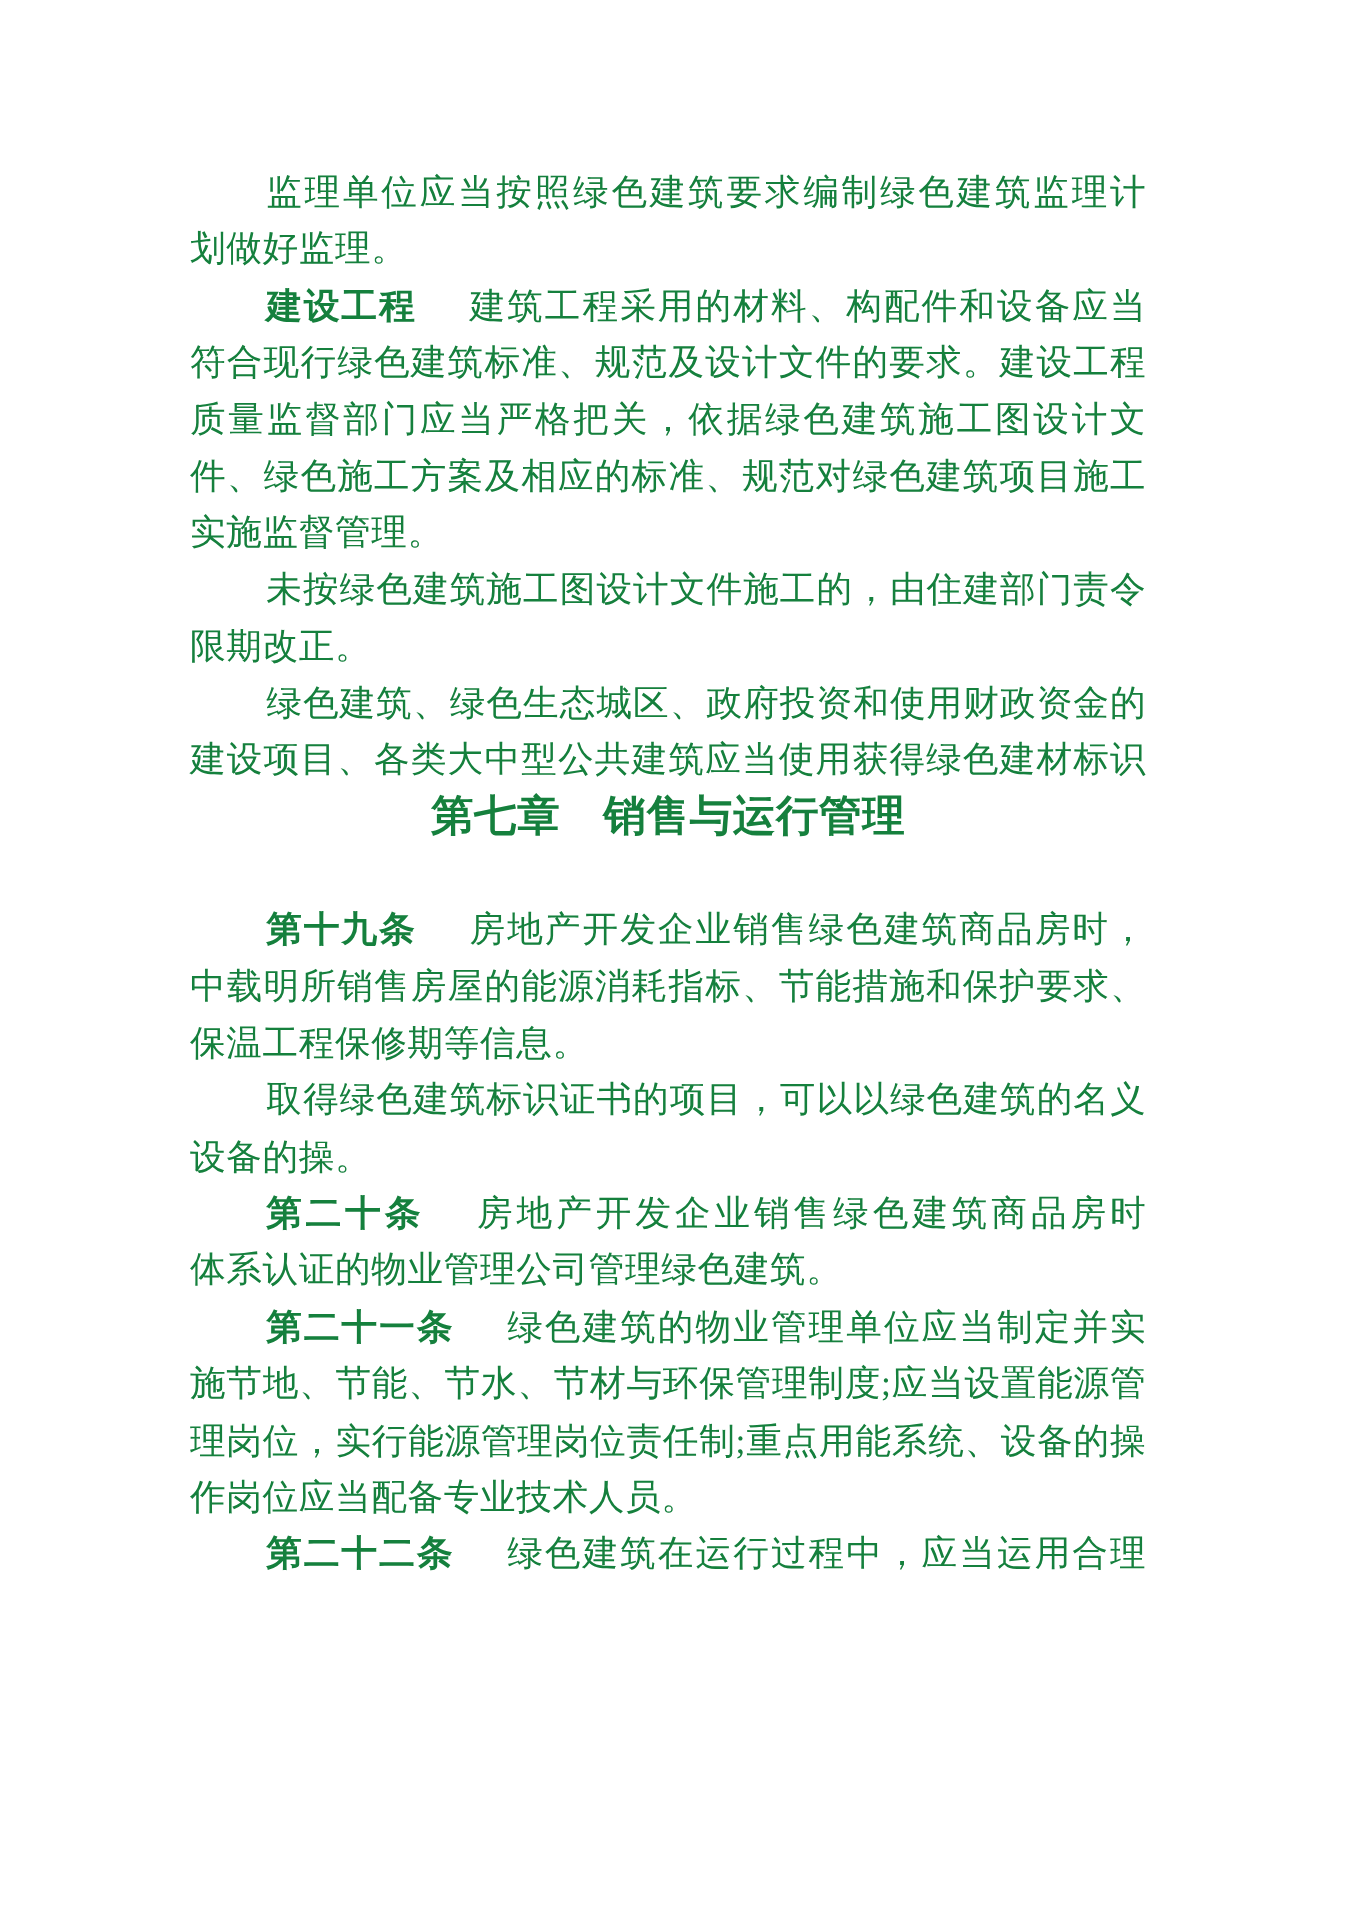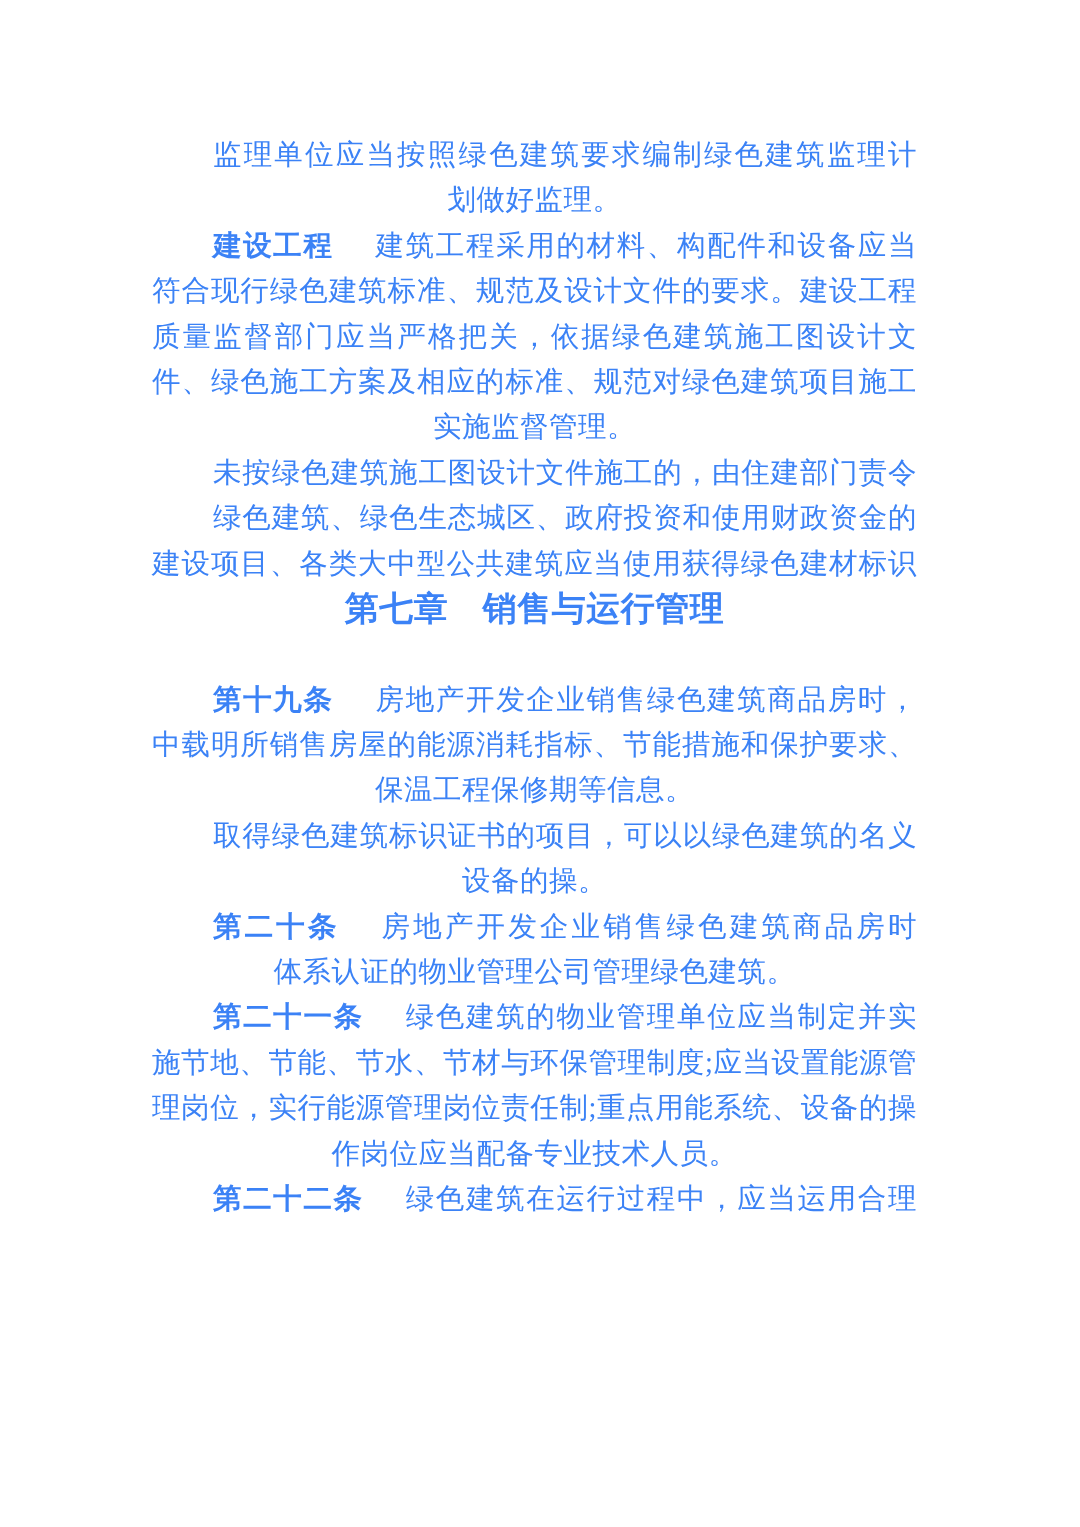--- a/index.html
+++ b/index.html
@@ -19,21 +19,21 @@
   .text-block {
     position: absolute;
     left: 152px;
     top: 132px;
     width: 765px;
   }
   .line {
     height: 45.4px;
     line-height: 45.4px;
     font-size: 28.5px;
-    text-align: center;
+    text-align: left;
     letter-spacing: 0.5px;
   }
   .line.indent {
     text-indent: 61px;
   }
   .line.fill {
     text-align: justify;
     text-align-last: justify;
     text-justify: inter-ideograph;
   }
@@ -48,30 +48,31 @@
     
   }
   .term {
     font-weight: bold;
     margin-right: 42px;
   }
 </style>
 </head>
 <body>
 
-<div class="page" style="background: rgb(255, 255, 255); color: #3b82f6;">
+<div class="page" style="background: rgb(255, 255, 255); color: #15803d;">
   <div class="text-block" id="doc-lines">
       <div class="line indent fill"><span>监理单位应当按照绿色建筑要求编制绿色建筑监理计</span></div>
       <div class="line"><span>划做好监理。</span></div>
       <div class="line indent fill"><span class="term">建设工程</span><span>建筑工程采用的材料、构配件和设备应当</span></div>
       <div class="line fill"><span>符合现行绿色建筑标准、规范及设计文件的要求。建设工程</span></div>
       <div class="line fill"><span>质量监督部门应当严格把关，依据绿色建筑施工图设计文</span></div>
       <div class="line fill"><span>件、绿色施工方案及相应的标准、规范对绿色建筑项目施工</span></div>
       <div class="line"><span>实施监督管理。</span></div>
       <div class="line indent fill"><span>未按绿色建筑施工图设计文件施工的，由住建部门责令</span></div>
+      <div class="line"><span>限期改正。</span></div>
       <div class="line indent fill"><span>绿色建筑、绿色生态城区、政府投资和使用财政资金的</span></div>
       <div class="line fill"><span>建设项目、各类大中型公共建筑应当使用获得绿色建材标识</span></div>
       <div class="line heading"><span>第七章　销售与运行管理</span></div>
       <div class="line blank"></div>
       <div class="line indent fill"><span class="term">第十九条</span><span>房地产开发企业销售绿色建筑商品房时，</span></div>
       <div class="line fill"><span>中载明所销售房屋的能源消耗指标、节能措施和保护要求、</span></div>
       <div class="line"><span>保温工程保修期等信息。</span></div>
       <div class="line indent fill"><span>取得绿色建筑标识证书的项目，可以以绿色建筑的名义</span></div>
       <div class="line"><span>设备的操。</span></div>
       <div class="line indent fill"><span class="term">第二十条</span><span>房地产开发企业销售绿色建筑商品房时</span></div>

